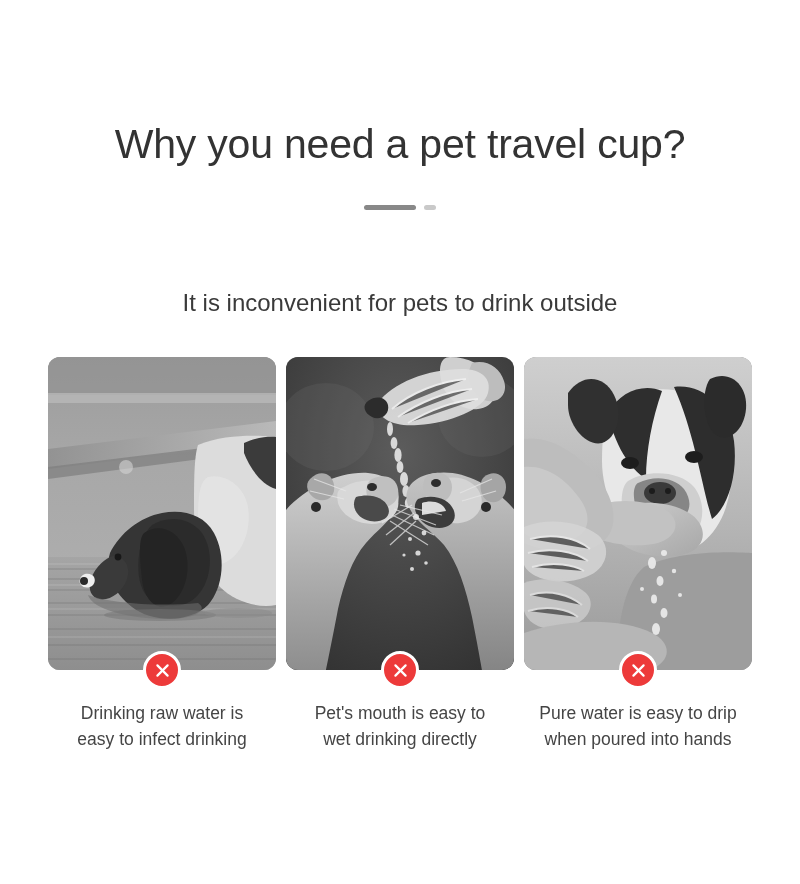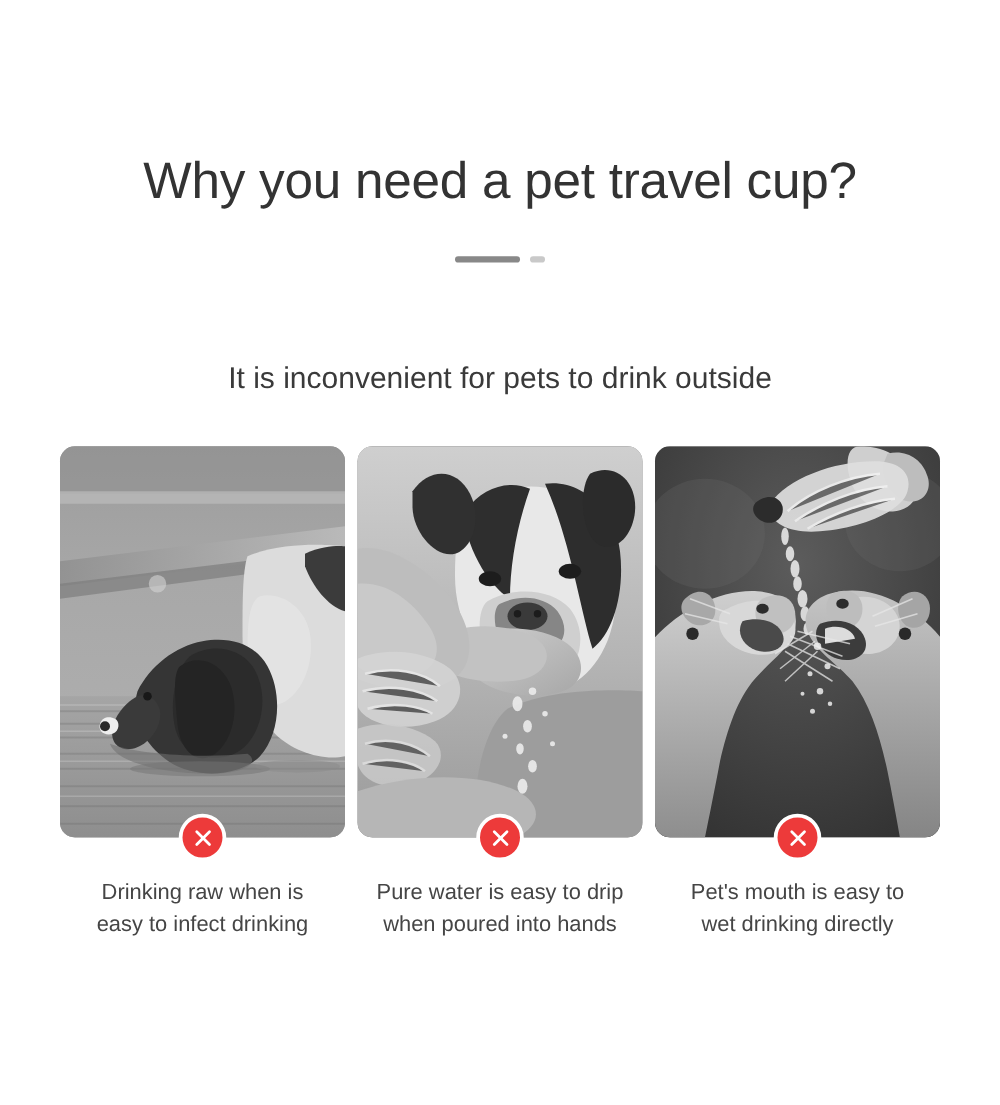--- a/index.html
+++ b/index.html
@@ -211,102 +211,22 @@
           <circle cx="78" cy="110" r="7" fill="#d3d3d3" opacity="0.6"></circle>
         </svg>
       </div>
       <div class="badge">
         <svg viewBox="0 0 20 20" xmlns="http://www.w3.org/2000/svg">
           <line x1="4" y1="4" x2="16" y2="16" stroke="#ffffff" stroke-width="2.6" stroke-linecap="round"></line>
           <line x1="16" y1="4" x2="4" y2="16" stroke="#ffffff" stroke-width="2.6" stroke-linecap="round"></line>
         </svg>
       </div>
       <div class="caption">
-        <div>Drinking raw when is</div>
+        <div>Drinking raw water is</div>
         <div>easy to infect drinking</div>
-      </div>
-    </div>
-
-    <div class="card">
-      <div class="photo">
-        <svg viewBox="0 0 228 313" preserveAspectRatio="xMidYMid slice" xmlns="http://www.w3.org/2000/svg">
-          <defs>
-            <linearGradient id="c2bg" x1="0" y1="0" x2="0" y2="1">
-              <stop offset="0" stop-color="#cfcfcf"></stop>
-              <stop offset="0.55" stop-color="#b4b4b4"></stop>
-              <stop offset="1" stop-color="#9a9a9a"></stop>
-            </linearGradient>
-            <linearGradient id="c2skin" x1="0" y1="0" x2="1" y2="1">
-              <stop offset="0" stop-color="#cfcfcf"></stop>
-              <stop offset="1" stop-color="#a7a7a7"></stop>
-            </linearGradient>
-          </defs>
-          <rect width="228" height="313" fill="url(#c2bg)"></rect>
-
-          <path d="M120 210 C160 190 228 196 228 196 L228 313 L96 313 C90 276 100 226 120 210 Z" fill="#9d9d9d"></path>
-
-          <path d="M84 58 C104 30 150 24 178 44 C206 64 214 112 202 150 C190 188 156 206 128 194 C98 182 78 140 78 104 C78 82 80 66 84 58 Z" fill="#e8e8e8"></path>
-
-          <path d="M84 56 C96 34 120 26 138 34 C128 62 122 94 122 122 C112 116 92 96 84 56 Z" fill="#2e2e2e"></path>
-          <path d="M44 36 C58 16 80 18 90 38 C100 58 92 82 78 86 C62 90 44 68 44 48 Z" fill="#303030"></path>
-
-          <path d="M150 30 C178 26 206 50 210 84 C214 118 204 150 188 162 C178 130 170 74 150 30 Z" fill="#2d2d2d"></path>
-          <path d="M186 22 C206 12 224 28 222 52 C220 74 204 86 192 78 C180 70 176 36 186 22 Z" fill="#2b2b2b"></path>
-
-          <ellipse cx="106" cy="106" rx="9" ry="6" fill="#1d1d1d"></ellipse>
-          <ellipse cx="170" cy="100" rx="9" ry="6" fill="#1d1d1d"></ellipse>
-
-          <path d="M104 124 C124 112 156 114 170 130 C184 148 180 176 160 186 C138 198 110 190 102 170 C96 152 96 130 104 124 Z" fill="#cfcfcf"></path>
-          <path d="M114 126 C130 118 150 120 160 132 C170 146 166 160 150 166 C132 172 116 164 112 150 C108 138 110 128 114 126 Z" fill="#868686"></path>
-          <ellipse cx="136" cy="136" rx="16" ry="11" fill="#3a3a3a"></ellipse>
-          <circle cx="128" cy="134" r="3" fill="#1c1c1c"></circle>
-          <circle cx="144" cy="134" r="3" fill="#1c1c1c"></circle>
-
-          <path d="M96 150 C120 142 152 146 168 158 C184 170 182 190 164 196 C142 204 108 198 94 184 C82 172 84 154 96 150 Z" fill="url(#c2skin)"></path>
-          <path d="M60 154 C84 140 120 142 140 152 C158 162 154 180 134 186 C110 192 74 186 60 174 C50 164 52 158 60 154 Z" fill="#c2c2c2"></path>
-
-          <path d="M0 82 C24 78 50 94 70 116 C88 136 94 160 86 176 C74 198 34 200 0 186 Z" fill="#bdbdbd"></path>
-          <path d="M0 110 C22 108 42 122 56 142 C66 156 66 170 56 178 C40 190 12 186 0 176 Z" fill="#c9c9c9"></path>
-
-          <path d="M0 170 C24 160 56 164 74 178 C88 190 84 212 62 220 C36 230 6 222 0 208 Z" fill="#d5d5d5" opacity="0.85"></path>
-          <g opacity="0.55" stroke="#f4f4f4" stroke-width="2">
-            <path d="M6 182 C28 176 52 180 66 192"></path>
-            <path d="M4 196 C26 190 50 194 64 204"></path>
-            <path d="M8 210 C30 204 50 208 60 214"></path>
-          </g>
-          <path d="M0 226 C22 218 48 224 62 236 C72 246 66 264 44 270 C22 276 4 268 0 254 Z" fill="#cccccc" opacity="0.8"></path>
-          <g opacity="0.5" stroke="#efefef" stroke-width="2">
-            <path d="M6 238 C26 232 46 238 58 248"></path>
-            <path d="M4 254 C24 248 44 252 54 260"></path>
-          </g>
-
-          <path d="M0 276 C40 262 96 260 128 276 C148 286 148 304 126 313 L0 313 Z" fill="#b6b6b6"></path>
-
-          <g fill="#ededed" opacity="0.9">
-            <ellipse cx="128" cy="206" rx="4" ry="6"></ellipse>
-            <ellipse cx="136" cy="224" rx="3.5" ry="5"></ellipse>
-            <ellipse cx="130" cy="242" rx="3" ry="4.5"></ellipse>
-            <ellipse cx="140" cy="256" rx="3.5" ry="5"></ellipse>
-            <ellipse cx="132" cy="272" rx="4" ry="6"></ellipse>
-            <circle cx="150" cy="214" r="2.2"></circle>
-            <circle cx="156" cy="238" r="2"></circle>
-            <circle cx="118" cy="232" r="2"></circle>
-          </g>
-          <circle cx="140" cy="196" r="3" fill="#f4f4f4" opacity="0.8"></circle>
-        </svg>
-      </div>
-      <div class="badge">
-        <svg viewBox="0 0 20 20" xmlns="http://www.w3.org/2000/svg">
-          <line x1="4" y1="4" x2="16" y2="16" stroke="#ffffff" stroke-width="2.6" stroke-linecap="round"></line>
-          <line x1="16" y1="4" x2="4" y2="16" stroke="#ffffff" stroke-width="2.6" stroke-linecap="round"></line>
-        </svg>
-      </div>
-      <div class="caption">
-        <div>Pure water is easy to drip</div>
-        <div>when poured into hands</div>
       </div>
     </div>
 
     <div class="card">
       <div class="photo">
         <svg viewBox="0 0 228 313" preserveAspectRatio="xMidYMid slice" xmlns="http://www.w3.org/2000/svg">
           <defs>
             <radialGradient id="c3bg" cx="0.5" cy="0.3" r="0.85">
               <stop offset="0" stop-color="#5c5c5c"></stop>
               <stop offset="1" stop-color="#2f2f2f"></stop>
@@ -394,14 +314,94 @@
           <line x1="4" y1="4" x2="16" y2="16" stroke="#ffffff" stroke-width="2.6" stroke-linecap="round"></line>
           <line x1="16" y1="4" x2="4" y2="16" stroke="#ffffff" stroke-width="2.6" stroke-linecap="round"></line>
         </svg>
       </div>
       <div class="caption">
         <div>Pet's mouth is easy to</div>
         <div>wet drinking directly</div>
       </div>
     </div>
 
+    <div class="card">
+      <div class="photo">
+        <svg viewBox="0 0 228 313" preserveAspectRatio="xMidYMid slice" xmlns="http://www.w3.org/2000/svg">
+          <defs>
+            <linearGradient id="c2bg" x1="0" y1="0" x2="0" y2="1">
+              <stop offset="0" stop-color="#cfcfcf"></stop>
+              <stop offset="0.55" stop-color="#b4b4b4"></stop>
+              <stop offset="1" stop-color="#9a9a9a"></stop>
+            </linearGradient>
+            <linearGradient id="c2skin" x1="0" y1="0" x2="1" y2="1">
+              <stop offset="0" stop-color="#cfcfcf"></stop>
+              <stop offset="1" stop-color="#a7a7a7"></stop>
+            </linearGradient>
+          </defs>
+          <rect width="228" height="313" fill="url(#c2bg)"></rect>
+
+          <path d="M120 210 C160 190 228 196 228 196 L228 313 L96 313 C90 276 100 226 120 210 Z" fill="#9d9d9d"></path>
+
+          <path d="M84 58 C104 30 150 24 178 44 C206 64 214 112 202 150 C190 188 156 206 128 194 C98 182 78 140 78 104 C78 82 80 66 84 58 Z" fill="#e8e8e8"></path>
+
+          <path d="M84 56 C96 34 120 26 138 34 C128 62 122 94 122 122 C112 116 92 96 84 56 Z" fill="#2e2e2e"></path>
+          <path d="M44 36 C58 16 80 18 90 38 C100 58 92 82 78 86 C62 90 44 68 44 48 Z" fill="#303030"></path>
+
+          <path d="M150 30 C178 26 206 50 210 84 C214 118 204 150 188 162 C178 130 170 74 150 30 Z" fill="#2d2d2d"></path>
+          <path d="M186 22 C206 12 224 28 222 52 C220 74 204 86 192 78 C180 70 176 36 186 22 Z" fill="#2b2b2b"></path>
+
+          <ellipse cx="106" cy="106" rx="9" ry="6" fill="#1d1d1d"></ellipse>
+          <ellipse cx="170" cy="100" rx="9" ry="6" fill="#1d1d1d"></ellipse>
+
+          <path d="M104 124 C124 112 156 114 170 130 C184 148 180 176 160 186 C138 198 110 190 102 170 C96 152 96 130 104 124 Z" fill="#cfcfcf"></path>
+          <path d="M114 126 C130 118 150 120 160 132 C170 146 166 160 150 166 C132 172 116 164 112 150 C108 138 110 128 114 126 Z" fill="#868686"></path>
+          <ellipse cx="136" cy="136" rx="16" ry="11" fill="#3a3a3a"></ellipse>
+          <circle cx="128" cy="134" r="3" fill="#1c1c1c"></circle>
+          <circle cx="144" cy="134" r="3" fill="#1c1c1c"></circle>
+
+          <path d="M96 150 C120 142 152 146 168 158 C184 170 182 190 164 196 C142 204 108 198 94 184 C82 172 84 154 96 150 Z" fill="url(#c2skin)"></path>
+          <path d="M60 154 C84 140 120 142 140 152 C158 162 154 180 134 186 C110 192 74 186 60 174 C50 164 52 158 60 154 Z" fill="#c2c2c2"></path>
+
+          <path d="M0 82 C24 78 50 94 70 116 C88 136 94 160 86 176 C74 198 34 200 0 186 Z" fill="#bdbdbd"></path>
+          <path d="M0 110 C22 108 42 122 56 142 C66 156 66 170 56 178 C40 190 12 186 0 176 Z" fill="#c9c9c9"></path>
+
+          <path d="M0 170 C24 160 56 164 74 178 C88 190 84 212 62 220 C36 230 6 222 0 208 Z" fill="#d5d5d5" opacity="0.85"></path>
+          <g opacity="0.55" stroke="#f4f4f4" stroke-width="2">
+            <path d="M6 182 C28 176 52 180 66 192"></path>
+            <path d="M4 196 C26 190 50 194 64 204"></path>
+            <path d="M8 210 C30 204 50 208 60 214"></path>
+          </g>
+          <path d="M0 226 C22 218 48 224 62 236 C72 246 66 264 44 270 C22 276 4 268 0 254 Z" fill="#cccccc" opacity="0.8"></path>
+          <g opacity="0.5" stroke="#efefef" stroke-width="2">
+            <path d="M6 238 C26 232 46 238 58 248"></path>
+            <path d="M4 254 C24 248 44 252 54 260"></path>
+          </g>
+
+          <path d="M0 276 C40 262 96 260 128 276 C148 286 148 304 126 313 L0 313 Z" fill="#b6b6b6"></path>
+
+          <g fill="#ededed" opacity="0.9">
+            <ellipse cx="128" cy="206" rx="4" ry="6"></ellipse>
+            <ellipse cx="136" cy="224" rx="3.5" ry="5"></ellipse>
+            <ellipse cx="130" cy="242" rx="3" ry="4.5"></ellipse>
+            <ellipse cx="140" cy="256" rx="3.5" ry="5"></ellipse>
+            <ellipse cx="132" cy="272" rx="4" ry="6"></ellipse>
+            <circle cx="150" cy="214" r="2.2"></circle>
+            <circle cx="156" cy="238" r="2"></circle>
+            <circle cx="118" cy="232" r="2"></circle>
+          </g>
+          <circle cx="140" cy="196" r="3" fill="#f4f4f4" opacity="0.8"></circle>
+        </svg>
+      </div>
+      <div class="badge">
+        <svg viewBox="0 0 20 20" xmlns="http://www.w3.org/2000/svg">
+          <line x1="4" y1="4" x2="16" y2="16" stroke="#ffffff" stroke-width="2.6" stroke-linecap="round"></line>
+          <line x1="16" y1="4" x2="4" y2="16" stroke="#ffffff" stroke-width="2.6" stroke-linecap="round"></line>
+        </svg>
+      </div>
+      <div class="caption">
+        <div>Pure water is easy to drip</div>
+        <div>when poured into hands</div>
+      </div>
+    </div>
+
   </div>
 </div>
 
 </body></html>

